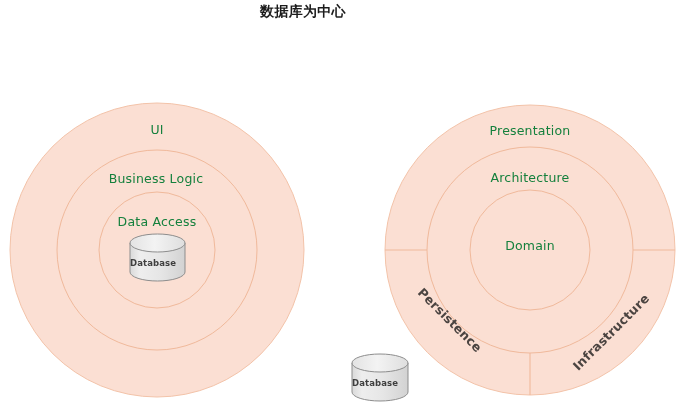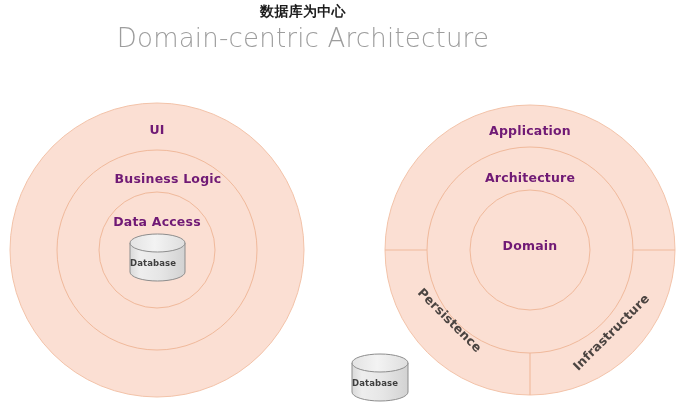--- a/index.html
+++ b/index.html
@@ -51,22 +51,22 @@
     margin-top: 2px;
   }
   .main-title .tline { display: block; }
 
   
   .ring-label {
     position: absolute;
     transform: translate(-50%, -50%);
     font-family: "DejaVu Sans", sans-serif;
     font-size: 11.5px;
-    font-weight: 700;
-    color: #701a75;
+    font-weight: 400;
+    color: #15803d;
     white-space: nowrap;
     letter-spacing: 0.2px;
   }
   .ring-label.big {
     font-size: 12.5px;
   }
 
   
   .sector-label {
     position: absolute;
@@ -133,29 +133,28 @@
 
   <g>
     <path d="M352,363 L352,392 A28,9 0 0 0 408,392 L408,363 Z" fill="url(#cylBody)" stroke="#8d8d8d" stroke-width="1"></path>
     <ellipse cx="380" cy="363" rx="28" ry="9" fill="url(#cylTop)" stroke="#8d8d8d" stroke-width="1"></ellipse>
   </g>
 </svg>
 
 <div class="title-block">
   <div class="cn-annotation cn-top">数据库为中心</div>
   <div class="main-title">
-    <span class="tline">Domain-centric Architecture</span>
   </div>
 </div>
 
 <div class="ring-label big" style="left:157px; top:129px;">UI</div>
-<div class="ring-label big" style="left:168px; top:178px;">Business Logic</div>
+<div class="ring-label big" style="left:156px; top:178px;">Business Logic</div>
 <div class="ring-label big" style="left:157px; top:221px;">Data Access</div>
 <div class="cyl-label" style="left:130px; top:258px; width:55px;">Database</div>
 
-<div class="ring-label big" style="left:530px; top:130px;">Application</div>
+<div class="ring-label big" style="left:530px; top:130px;">Presentation</div>
 <div class="ring-label big" style="left:530px; top:177px;">Architecture</div>
 <div class="ring-label big" style="left:530px; top:245px;">Domain</div>
 
 <div class="sector-label" style="left:450px; top:320px; transform:translate(-50%,-50%) rotate(45deg);">Persistence</div>
 <div class="sector-label" style="left:611px; top:332px; transform:translate(-50%,-50%) rotate(-45deg);">Infrastructure</div>
 
 <div class="cyl-label" style="left:352px; top:378px; width:56px;">Database</div>
 
 </body></html>

